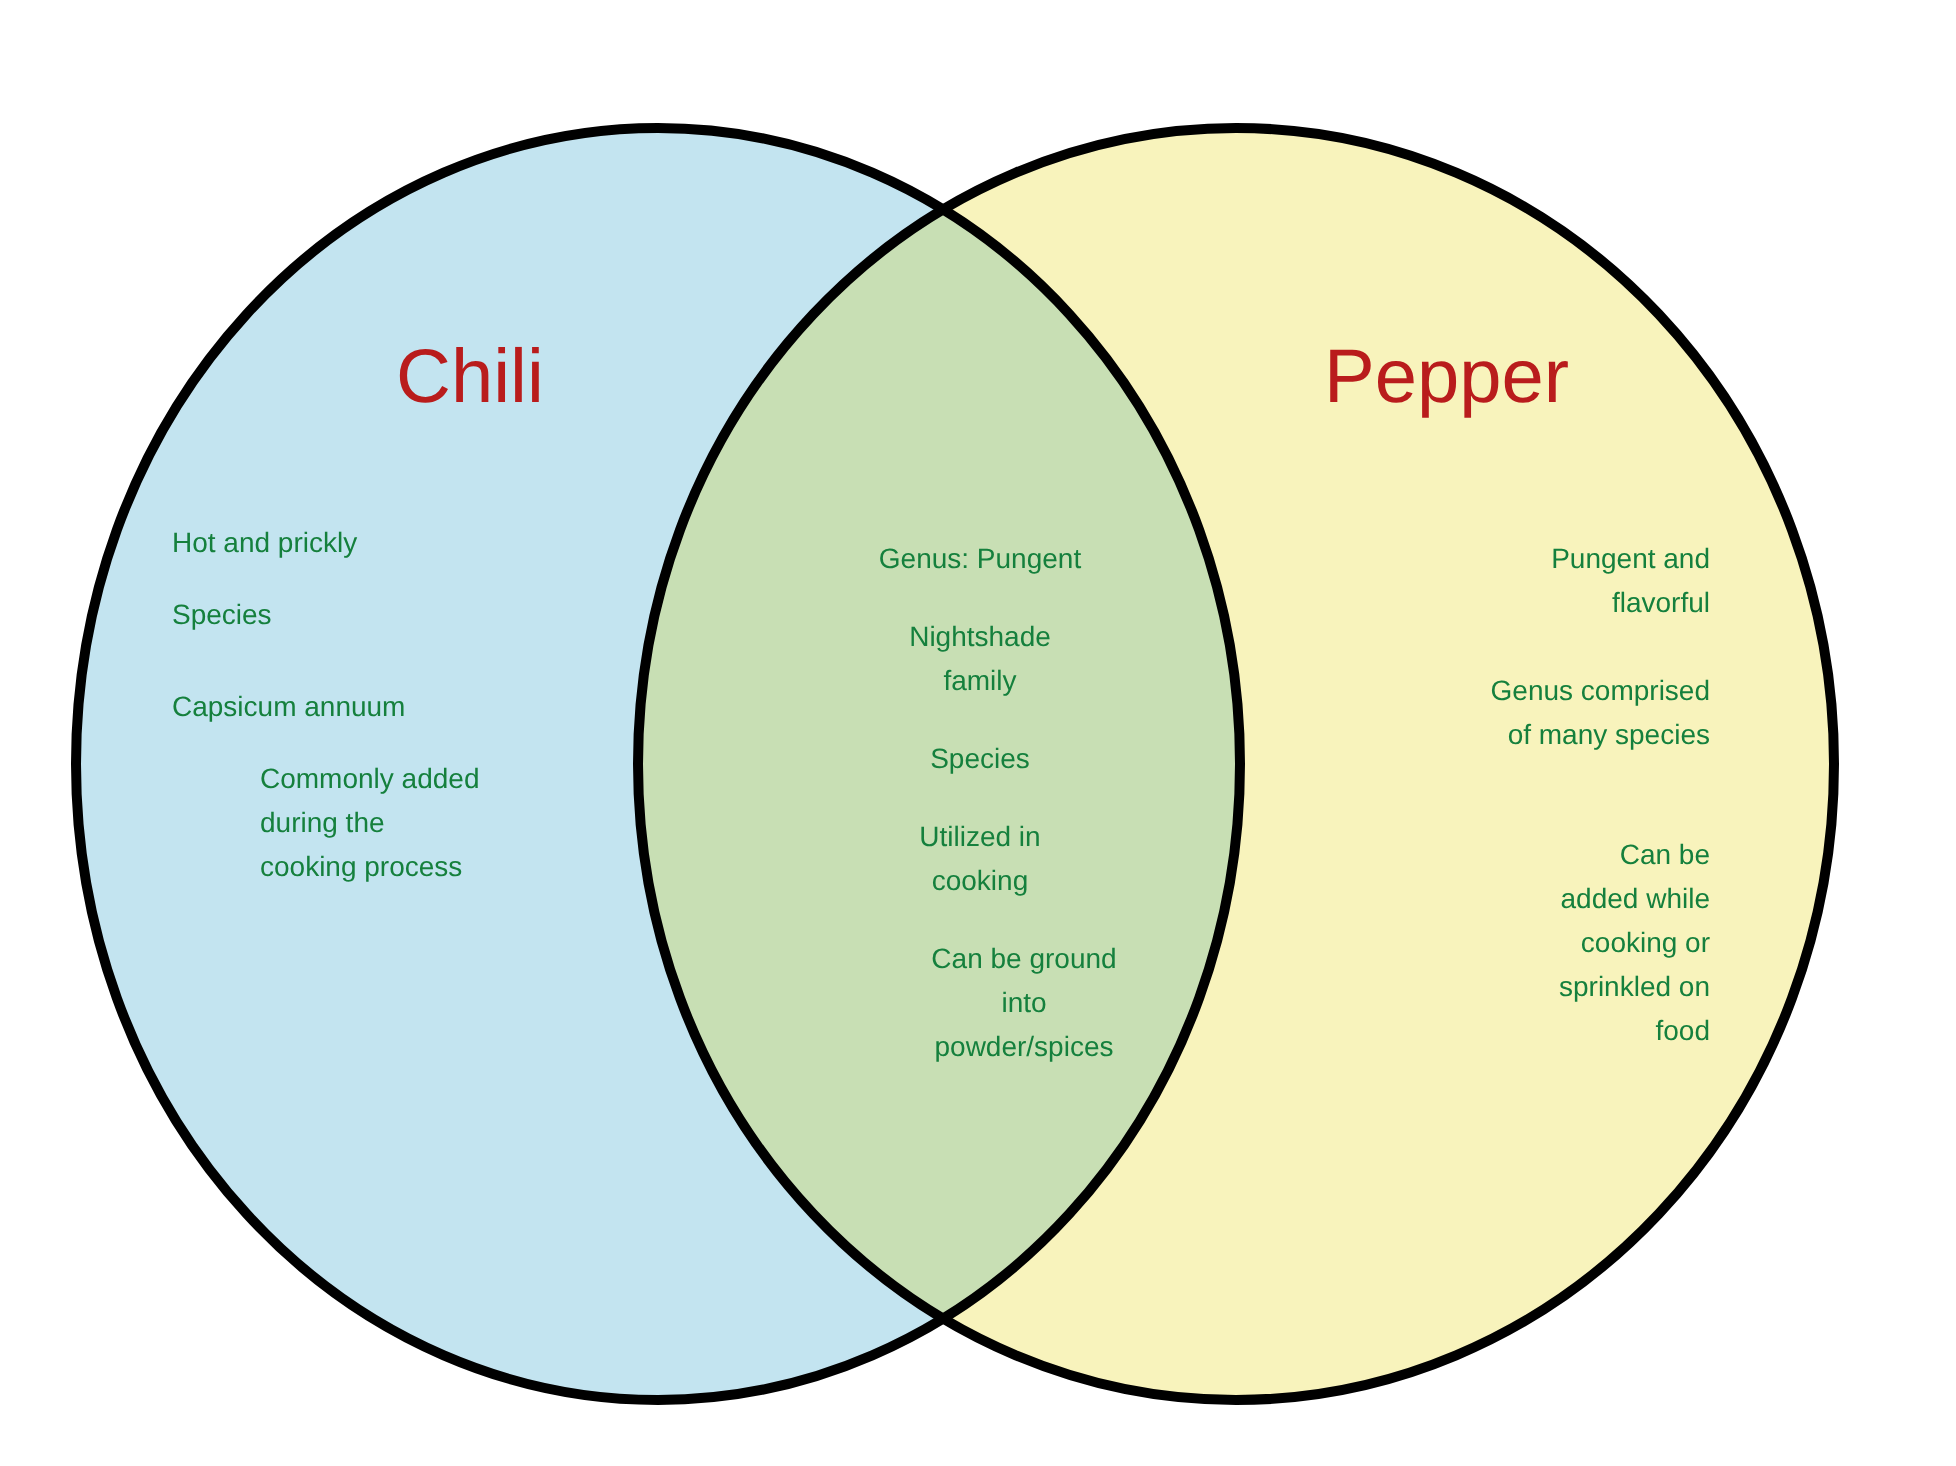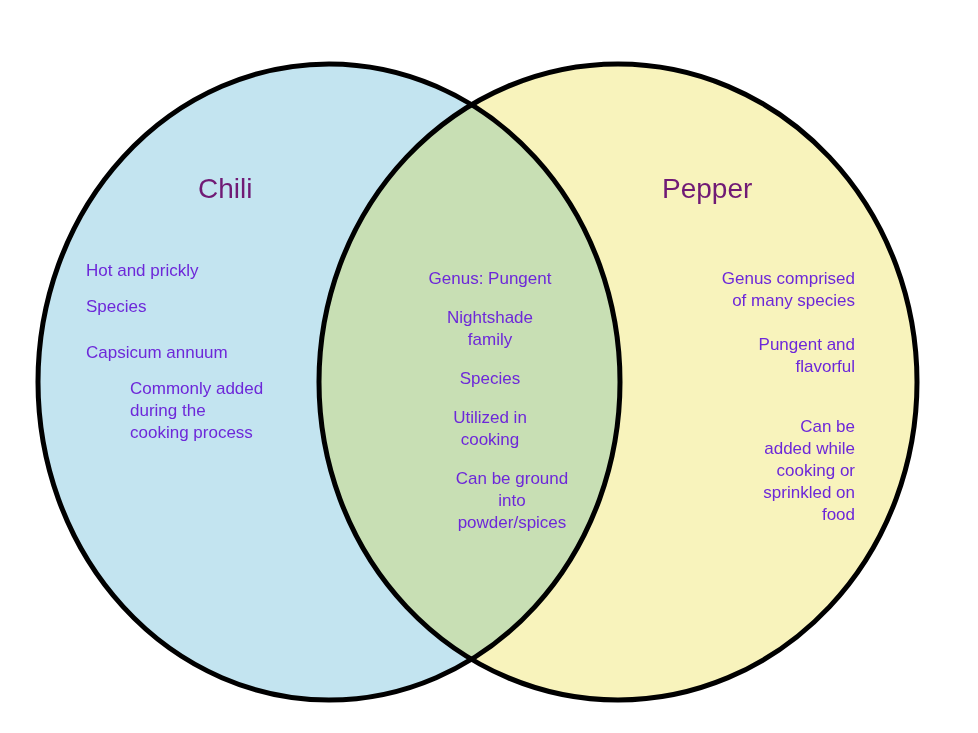--- a/index.html
+++ b/index.html
@@ -27,34 +27,34 @@
     position: absolute;
     left: 0;
     top: 0;
     width: 978px;
     height: 733px;
   }
 
   
   .set-title {
     position: absolute;
-    font-size: 28px;
+    font-size: 38px;
     line-height: 38px;
     font-weight: 400;
     white-space: nowrap;
-    color: #701a75;
+    color: #b91c1c;
   }
   #title-left  { left: 198px; top: 170px; }
   #title-right { left: 662px; top: 170px; }
 
   .text-column {
     position: absolute;
-    font-size: 17px;
+    font-size: 14px;
     line-height: 22px;
-    color: #6d28d9;
+    color: #15803d;
   }
 
   #col-left {
     left: 86px;
     top: 260px;
     width: 190px;
     text-align: left;
   }
   #col-center {
     left: 395px;
@@ -128,24 +128,24 @@
 family</p>
     <p class="fact">Species</p>
     <p class="fact">Utilized in
 cooking</p>
     <p class="fact">Can be ground
 into
 powder/spices</p>
   </div>
 
   <div class="text-column" id="col-right">
+    <p class="fact">Pungent and
+flavorful</p>
     <p class="fact">Genus comprised
 of many species</p>
-    <p class="fact">Pungent and
-flavorful</p>
     <p class="fact">Can be
 added while
 cooking or
 sprinkled on
 food</p>
   </div>
 
 </div>
 
 </body></html>

